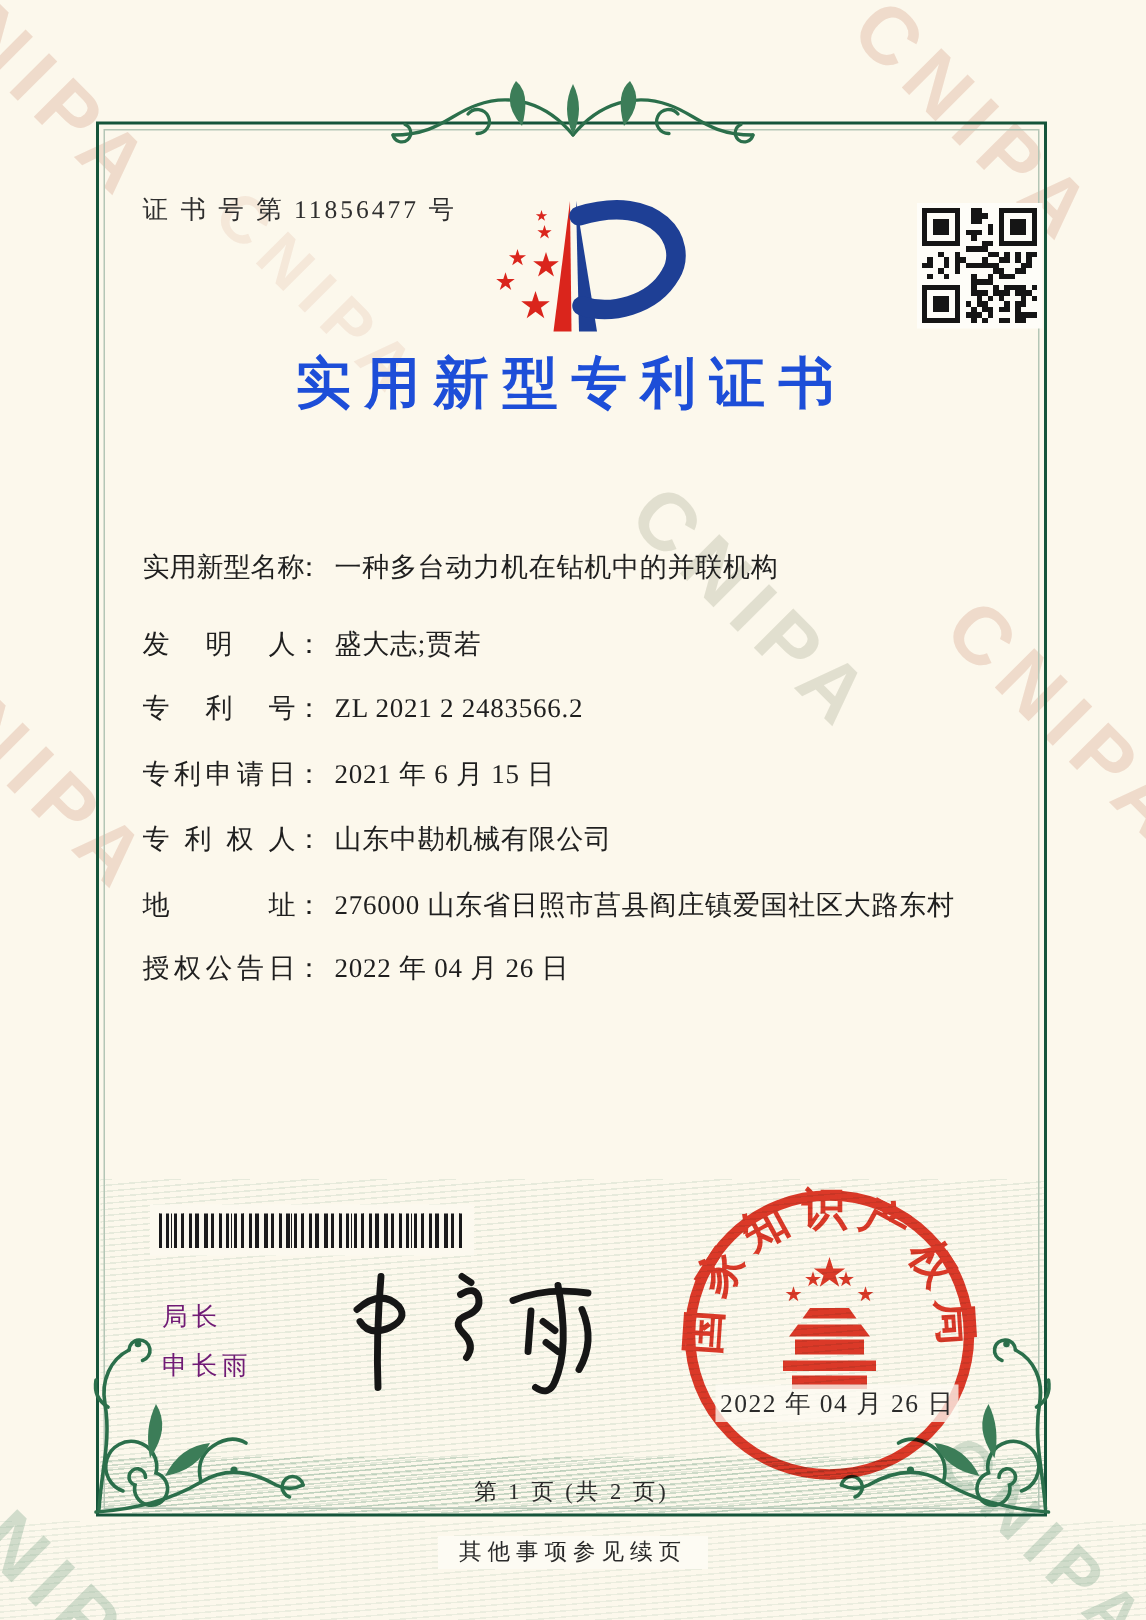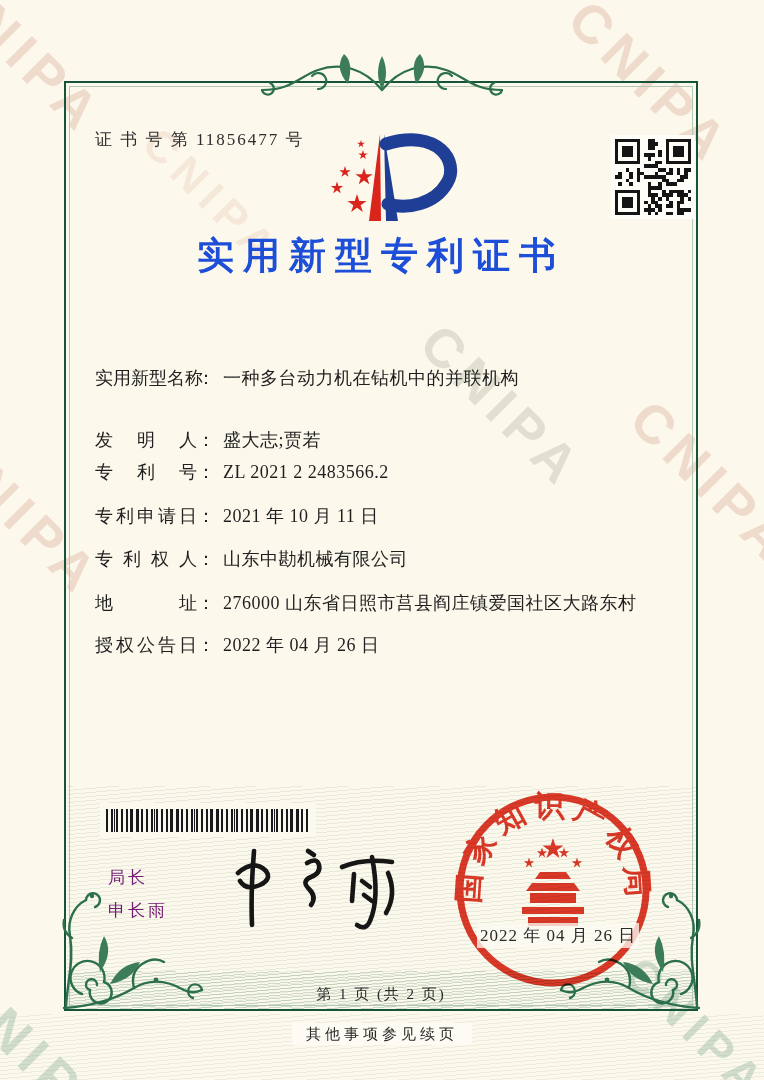--- a/index.html
+++ b/index.html
@@ -304,28 +304,28 @@
       <rect x="17" y="20" width="1" height="1" fill="#151515"></rect>
       <rect x="18" y="20" width="1" height="1" fill="#151515"></rect>
     </g>
 </svg>
 
 <div class="abs title">实用新型专利证书</div>
 
 <div class="abs field-row" style="top:326px">
   <span class="field-label">实用新型名称</span><span class="field-colon">：</span><span class="field-value">一种多台动力机在钻机中的并联机构</span>
 </div>
-<div class="abs field-row" style="top:388px">
+<div class="abs field-row" style="top:377px">
   <span class="field-label">发明人</span><span class="field-colon">：</span><span class="field-value">盛大志;贾若</span>
 </div>
 <div class="abs field-row" style="top:420px">
   <span class="field-label">专利号</span><span class="field-colon">：</span><span class="field-value">ZL 2021 2 2483566.2</span>
 </div>
 <div class="abs field-row" style="top:464px">
-  <span class="field-label">专利申请日</span><span class="field-colon">：</span><span class="field-value">2021 年 10 月 11 日</span>
+  <span class="field-label">专利申请日</span><span class="field-colon">：</span><span class="field-value">2021 年 6 月 15 日</span>
 </div>
 <div class="abs field-row" style="top:507px">
   <span class="field-label">专利权人</span><span class="field-colon">：</span><span class="field-value">山东中勘机械有限公司</span>
 </div>
 <div class="abs field-row" style="top:551px">
   <span class="field-label">地址</span><span class="field-colon">：</span><span class="field-value">276000 山东省日照市莒县阎庄镇爱国社区大路东村</span>
 </div>
 
 <div class="abs field-row" style="top:593px">
   <span class="field-label">授权公告日</span><span class="field-colon">：</span><span class="field-value">2022 年 04 月 26 日</span>

